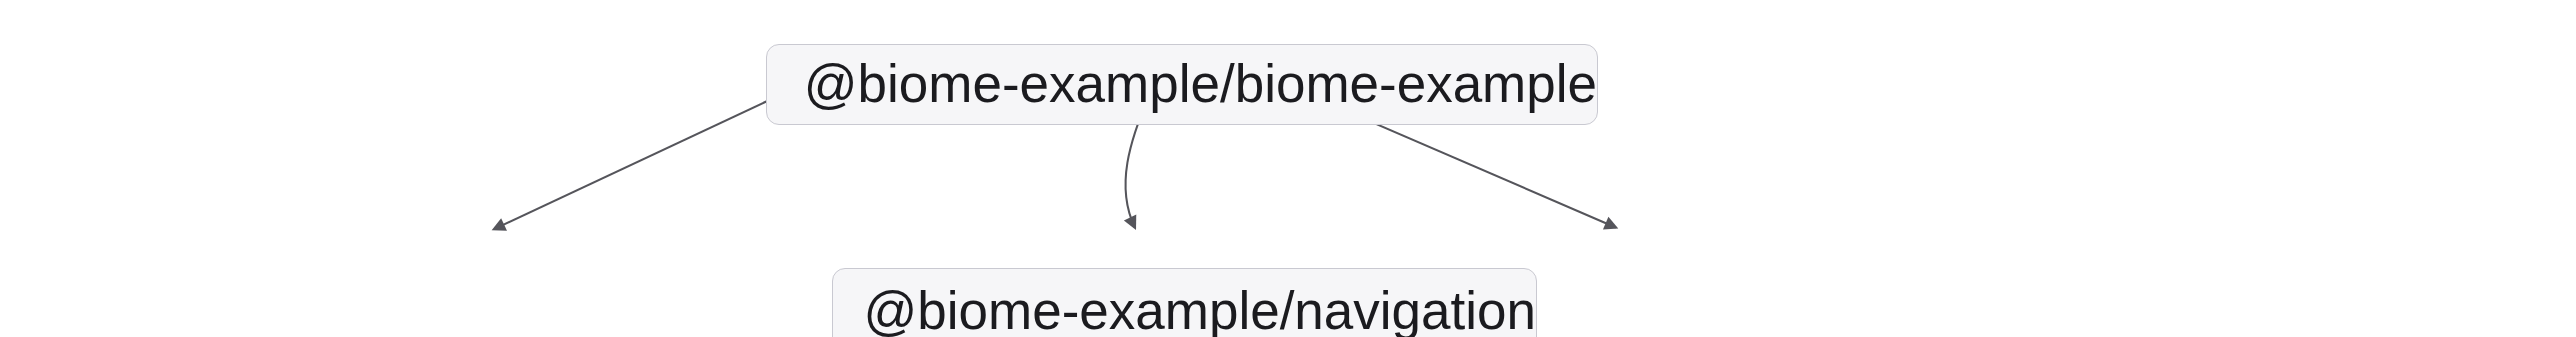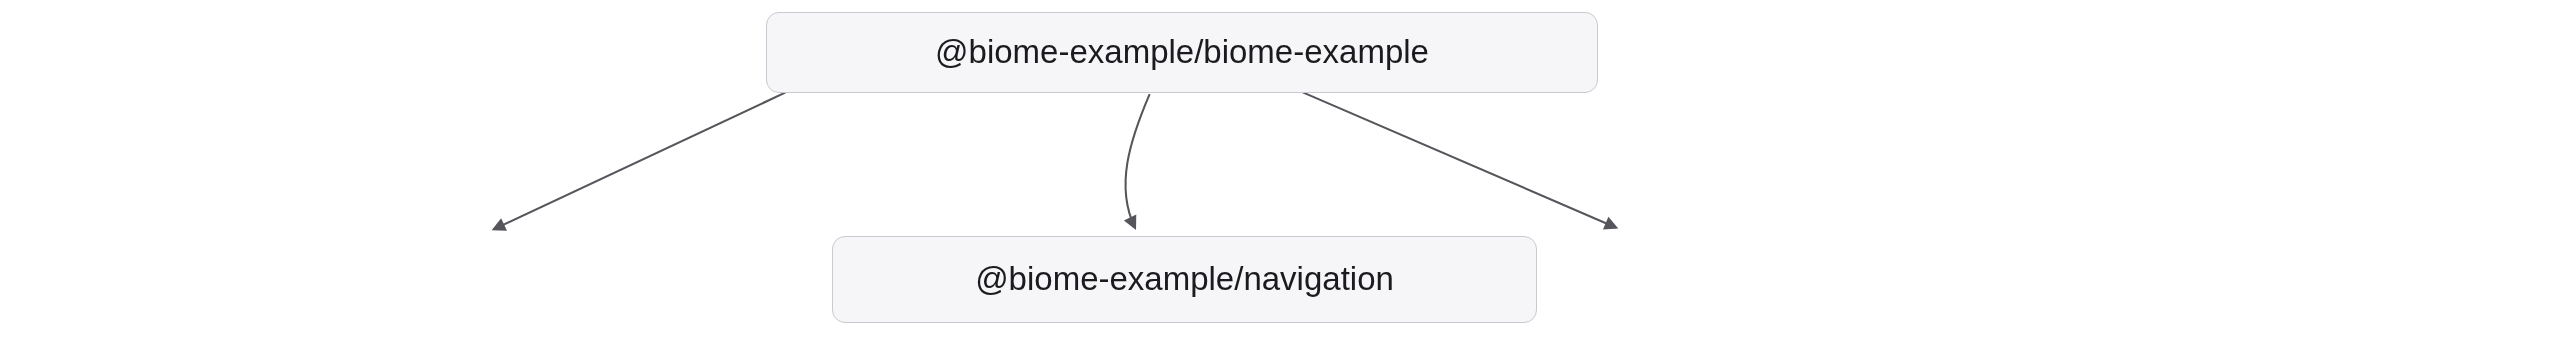--- a/index.html
+++ b/index.html
@@ -30,29 +30,30 @@
   }
   .arrowhead {
     fill: var(--edge, #55555b);
     stroke: none;
   }
   .node {
     position: absolute;
     box-sizing: border-box;
     display: flex;
     align-items: center;
-    justify-content: center;
+    justify-content: flex-end;
     background: var(--node-fill, #f6f6f8);
     border: 1.6px solid var(--node-border, #c9c9d1);
     border-radius: 13px;
     color: var(--node-text, #1b1b1f);
-    font-size: 33px;
+    font-size: 53px;
     line-height: 1.1;
     white-space: nowrap;
     cursor: pointer;
+    margin-top: 32px;
   }
   .node-root    { left: 766px;  top: 11.5px;  width: 832px; height: 81px;  }
   .node-home    { left: 5px;    top: 236px; width: 741px;  height: 87px; }
   .node-nav     { left: 832px; top: 236px; width: 705px;  height: 87px; }
   .node-product { left: 1616px; top: 236px; width: 959px; height: 87px; }
 </style>
 </head>
 <body>
 
 <div class="canvas">

